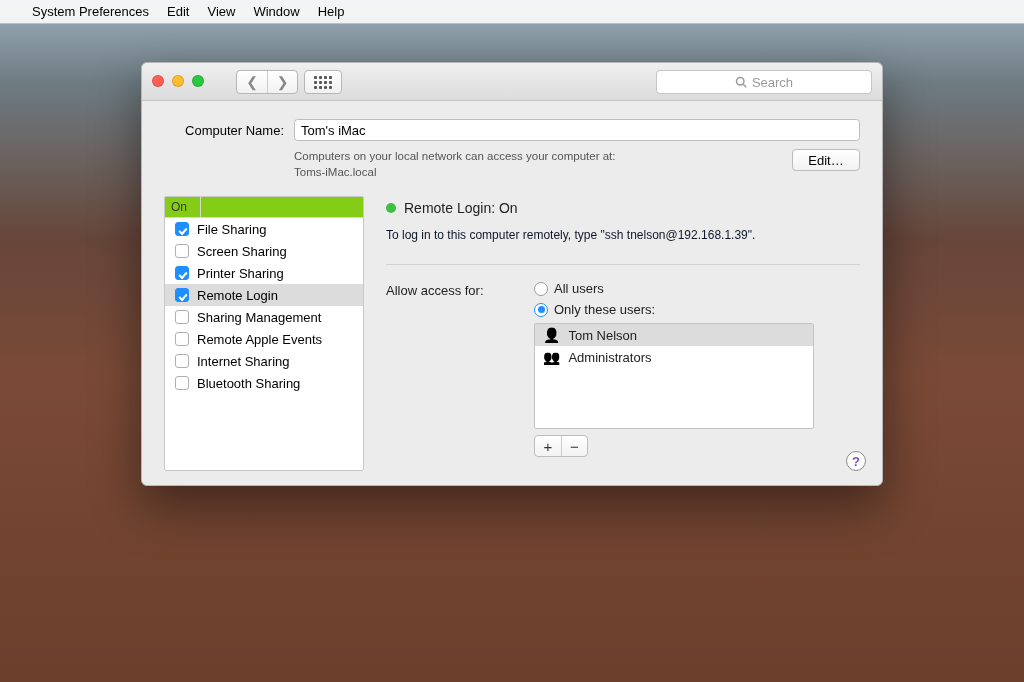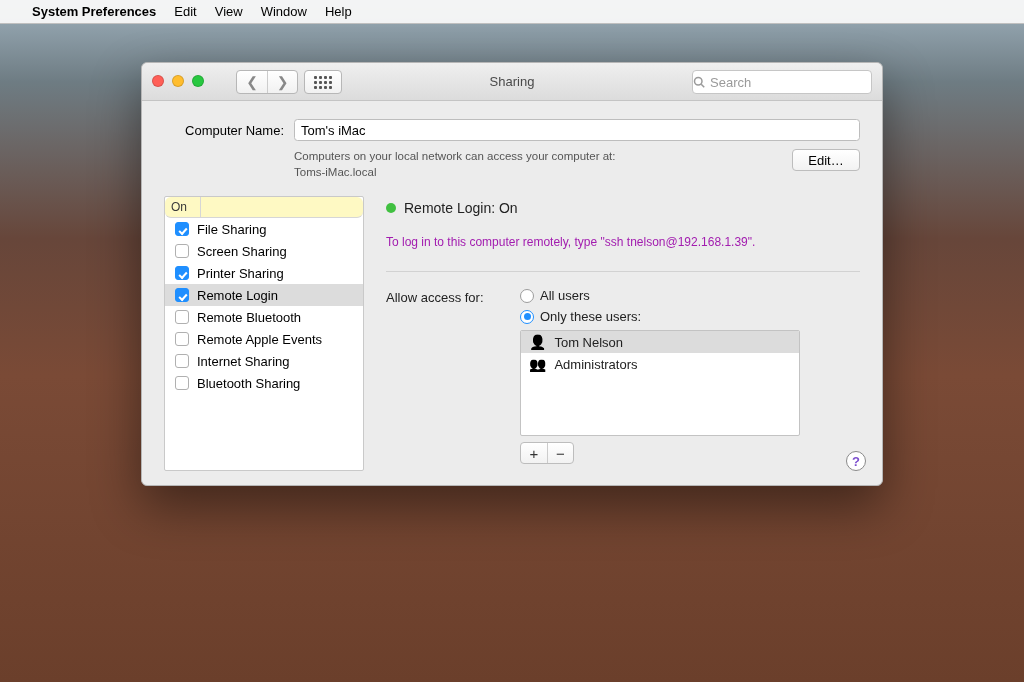--- a/index.html
+++ b/index.html
@@ -14,21 +14,21 @@
   .menubar {
     position: absolute; top:0; left:0; right:0;
     height:24px;
     background: rgba(248,248,248,.95);
     display:flex; align-items:center;
     font-size:13px; color:#000;
     padding:0 14px;
     border-bottom:1px solid #bfbfbf;
   }
   .menubar .apple { font-size:15px; margin-right:18px; }
-  .menubar .app { font-weight:700; margin-right:18px; }
+  .menubar .app { font-weight:400; margin-right:18px; }
   .menubar .mitem { margin-right:18px; font-weight:400; }
 
   
   .window {
     position:absolute;
     left:141px; top:62px;
     width:742px;
     background:#ececec;
     border:1px solid #b6b6b6;
     border-radius:6px;
@@ -59,24 +59,24 @@
     width:38px; height:24px;
     border:1px solid #b7b7b7; border-radius:4px;
     background:linear-gradient(#fff,#f1f1f1);
     display:flex;align-items:center;justify-content:center;color:#555;
   }
   .dots{display:grid;grid-template-columns:repeat(4,3px);grid-template-rows:repeat(3,3px);gap:2px;}
   .dots span{width:3px;height:3px;background:#555;border-radius:1px;display:block;}
   .wtitle{position:absolute;left:0;right:0;text-align:center;font-size:13px;color:#4a4a4a;}
   .searchwrap{
     position:absolute; right:10px; top:7px;
-    width:180px; height:24px;
+    width:216px; height:24px;
     border:1px solid #c6c6c6; border-radius:4px;
     background:#fff;
-    display:flex;align-items:center;justify-content:flex-start;gap:5px;
+    display:flex;align-items:center;justify-content:center;gap:5px;
     color:#9a9a9a;font-size:13px;
   }
   .searchwrap svg{width:12px;height:12px;}
 
   .cname-row{
     display:flex;align-items:center;
     padding:18px 22px 6px 22px;
   }
   .cname-label{width:130px;text-align:right;padding-right:10px;font-size:13px;color:#000;}
   .cname-input{
@@ -104,44 +104,44 @@
   .servicebox{
     width:200px;
     background:#fff;
     border:1px solid #c9c9c9;
     border-radius:2px;
     font-size:13px;
   }
   .svc-head{
     display:flex;
     border-bottom:1px solid #d6d6d6;
-    background:#fef9c3;color:#3a3a3a;font-size:12px;border-radius:6px;
+    background:#84cc16;color:#3a3a3a;font-size:12px;
   }
   .svc-head .hOn{width:36px;padding:3px 6px;border-right:1px solid #d6d6d6;}
   .svc-head .hS{flex:1;padding:3px 6px;}
   .svc-rows{height:252px;}
   .svc-row{
     display:flex;align-items:center;height:22px;padding:0 6px;gap:8px;
   }
   .svc-row.selected{background:#dcdcdc;}
   .cb{
     width:14px;height:14px;border:1px solid #b0b0b0;border-radius:3px;background:#fff;display:inline-block;position:relative;margin-left:4px;flex:none;
   }
   .cb.on{background:#1f8fff;border-color:#1f8fff;}
   .cb.on::after{content:"";position:absolute;left:2.5px;top:4.5px;width:6px;height:3px;border-left:2px solid #fff;border-bottom:2px solid #fff;transform:rotate(-48deg);}
   .svc-label{flex:1;}
 
   .detail{flex:1;font-size:13px;color:#222;}
   .statusline{display:flex;align-items:center;gap:8px;margin-top:4px;}
   .dotgreen{width:10px;height:10px;border-radius:50%;background:#40c040;}
   .statustitle{font-size:14px;}
-  .subline{font-size:12px;color:#a21caf;margin-top:19px;margin-bottom:22px;}
+  .subline{font-size:12px;color:#0f172a;margin-top:12px;margin-bottom:22px;}
   .hr{border:0;border-top:1px solid #d2d2d2;margin:0 0 16px 0;}
 
-  .accessrow{display:flex;gap:14px;align-items:flex-start;}
+  .accessrow{display:flex;gap:28px;align-items:flex-start;}
   .accesslabel{width:120px;font-size:13px;text-align:left;padding-top:2px;}
   .radios{flex:1;}
   .radio{display:flex;align-items:center;gap:6px;font-size:13px;margin-bottom:6px;}
   .rbtn{width:14px;height:14px;border:1px solid #9c9c9c;border-radius:50%;background:#fff;display:inline-block;position:relative;flex:none;}
   .rbtn.on{border-color:#1f8fff;}
   .rbtn.on::after{content:"";position:absolute;left:2.5px;top:2.5px;width:7px;height:7px;border-radius:50%;background:#1f8fff;}
 
   .userbox{
     width:280px;height:106px;
     border:1px solid #c3c3c3;border-radius:2px;background:#fff;margin-top:4px;overflow:hidden;
@@ -194,21 +194,20 @@
         <span></span>
           <span></span>
           <span></span>
           <span></span>
         <span></span>
           <span></span>
           <span></span>
           <span></span>
       </span>
     </div>
-    <div class="wtitle">Sharing</div>
     <div class="searchwrap">
       <svg viewBox="0 0 16 16" fill="none" stroke="#9a9a9a" stroke-width="2">
           <circle cx="7" cy="7" r="5"></circle>
           <line x1="11" y1="11" x2="15" y2="15"></line>
         </svg>
       <span>Search</span>
     </div>
   </div>
 
   <div class="cname-row">
@@ -242,21 +241,21 @@
           <div class="svc-row">
             <span class="cb on"></span>
             <span class="svc-label">Printer Sharing</span>
           </div>
           <div class="svc-row selected">
             <span class="cb on"></span>
             <span class="svc-label">Remote Login</span>
           </div>
           <div class="svc-row">
             <span class="cb"></span>
-            <span class="svc-label">Remote Bluetooth</span>
+            <span class="svc-label">Sharing Management</span>
           </div>
           <div class="svc-row">
             <span class="cb"></span>
             <span class="svc-label">Remote Apple Events</span>
           </div>
           <div class="svc-row">
             <span class="cb"></span>
             <span class="svc-label">Internet Sharing</span>
           </div>
           <div class="svc-row">

